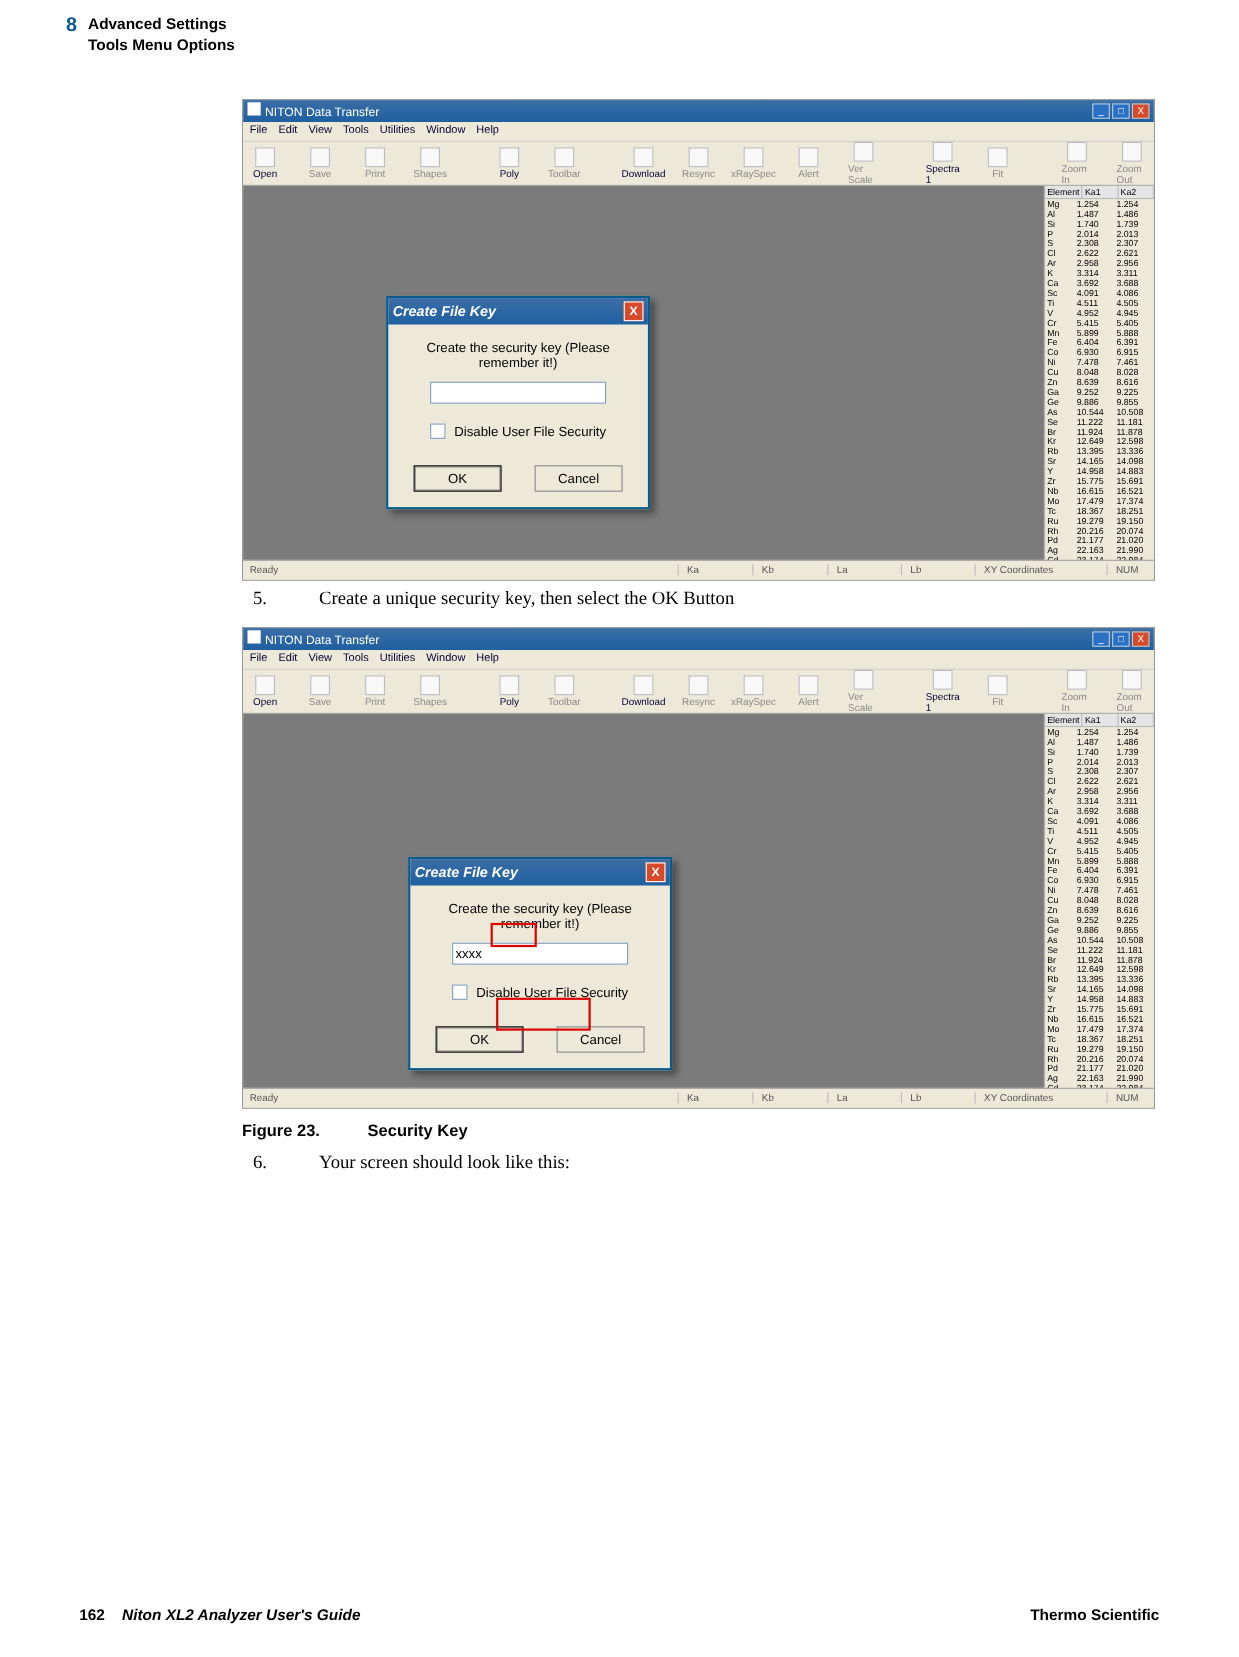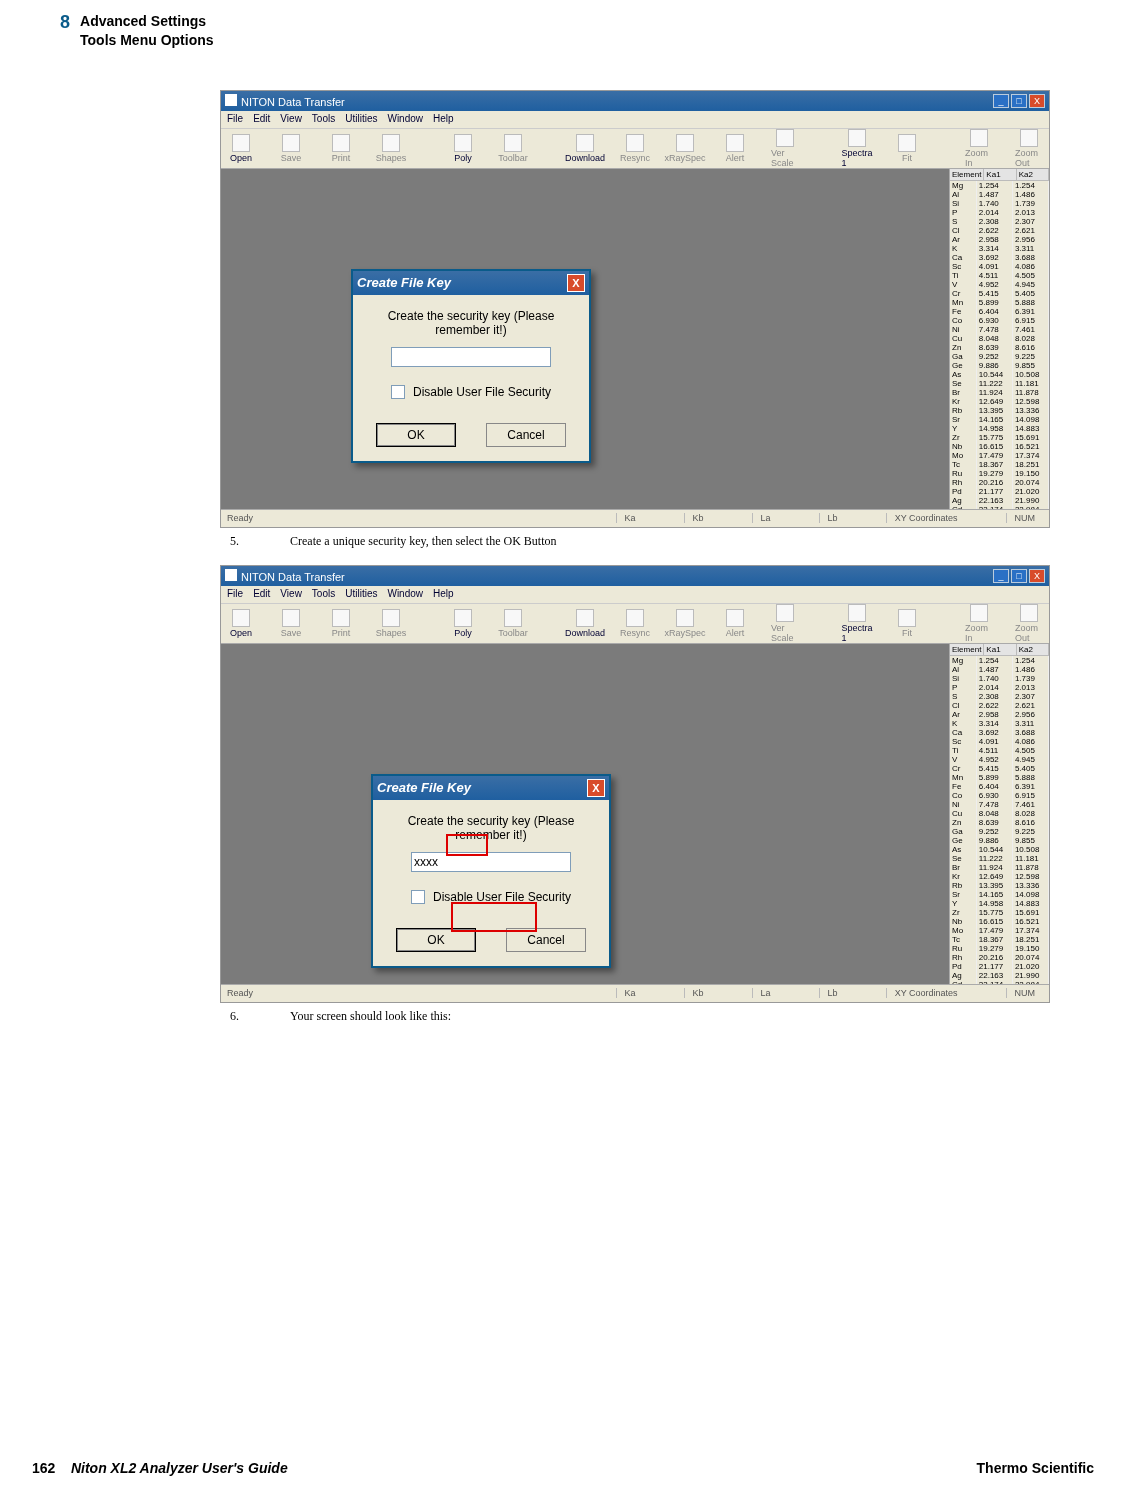--- a/index.html
+++ b/index.html
@@ -176,32 +176,32 @@
     pointer-events: none;
   }
   .fig-caption {
     font-weight: bold;
     font-size: 15px;
     margin: 12px 0 10px 160px;
   }
   .fig-caption .lbl { display: inline-block; width: 110px; }
   .step {
     font-family: "Times New Roman", serif;
-    font-size: 12px;
+    font-size: 17px;
     margin: 6px 0 16px 230px;
     text-indent: -30px;
   }
   .step .num { display: inline-block; width: 30px; }
   .page-footer {
     position: absolute;
     bottom: 30px;
     left: 0; right: 0;
     display: flex;
     justify-content: space-between;
-    padding: 0 32px;
+    padding: 0 72px;
     font-size: 14px;
   }
   .page-footer .pn { font-weight: bold; }
   .page-footer .guide { font-weight: bold; font-style: italic; }
   .page-footer .brand { font-weight: bold; }
 </style>
 </head>
 <body>
 
 <div class="page-header">
@@ -854,20 +854,24 @@
           <span>Ready</span>
           <span class="spacer"></span>
           <span class="sbcell">Ka</span>
           <span class="sbcell">Kb</span>
           <span class="sbcell">La</span>
           <span class="sbcell">Lb</span>
           <span class="sbcell">XY Coordinates</span>
           <span class="sbcell">NUM</span>
         </div>
       </div>
+    <div class="fig-caption">
+      <span class="lbl">Figure 23.</span>
+      <span>Security Key</span>
+    </div>
     <div class="step">
       <span class="num">6.</span><span>Your screen should look like this:</span>
     </div>
   </div>
 
 </div>
 
 <div class="page-footer">
   <div>
     <span class="pn">162</span>&nbsp;&nbsp;&nbsp;

